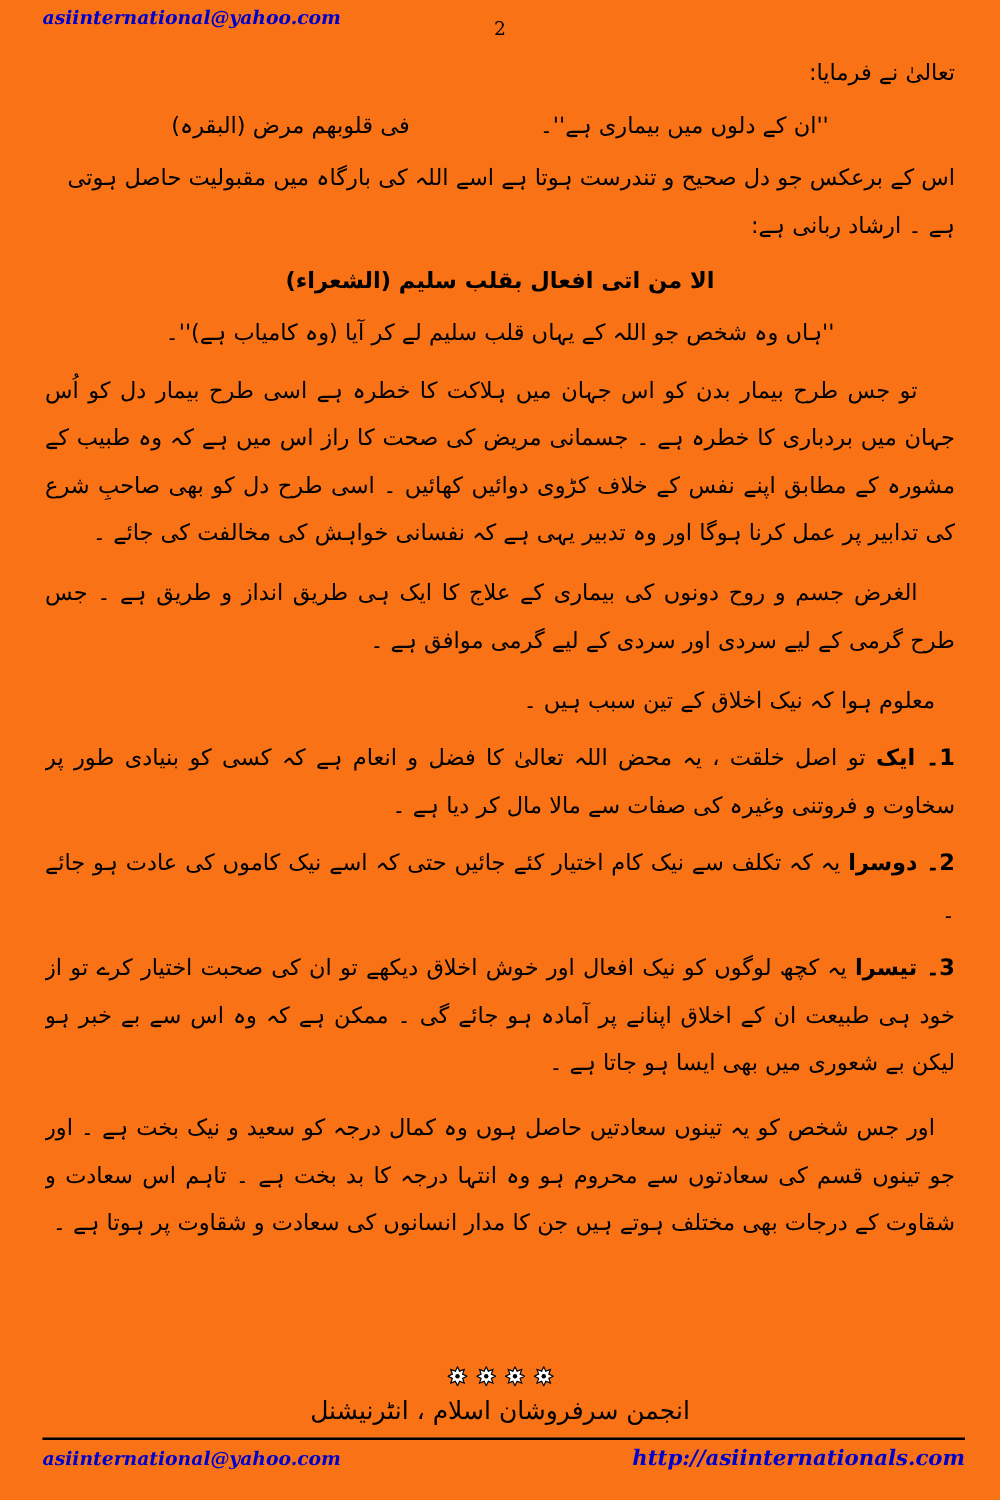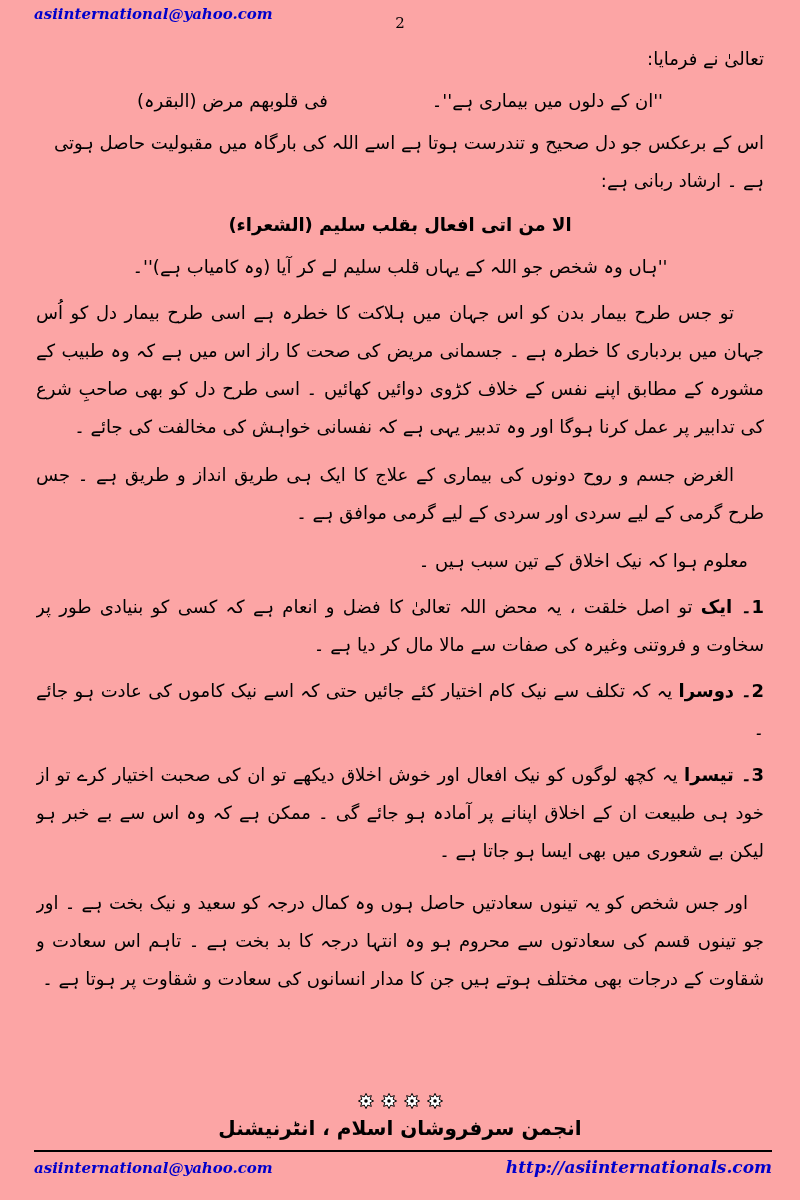--- a/index.html
+++ b/index.html
@@ -1,19 +1,19 @@
 <!DOCTYPE html>
 <html lang="ur"><head>
 <meta charset="utf-8">
 <style>
   html,body{margin:0;padding:0;background:#ffffff;}
   .page{
     position:relative;
     width:800px;height:1200px;
-    background:#fca5a5;
+    background:#f97316;
     overflow:hidden;
     font-family:"DejaVu Sans","Liberation Sans",sans-serif;
     color:#000;
   }
   .top-email{
     position:absolute;top:5px;left:34px;
     font-family:"DejaVu Serif","Liberation Serif",serif;
     font-style:italic;font-weight:bold;
     font-size:15px;color:#0000cc;
   }
@@ -47,21 +47,21 @@
   .mt14{margin-top:14px !important;}
   .lead{font-weight:bold;}
   .ornaments{
     position:absolute;left:0;right:0;top:1093px;
     display:flex;justify-content:center;gap:7px;
   }
   .ornaments svg{display:block;}
   .org-line{
     position:absolute;left:0;right:0;top:1116px;
     text-align:center;direction:rtl;
-    font-size:20px;font-weight:bold;
+    font-size:20px;font-weight:normal;
   }
   .footer-rule{
     position:absolute;left:34px;right:28px;top:1150px;
     border:none;border-top:2px solid #000;margin:0;
   }
   .footer-links{
     position:absolute;left:34px;right:28px;top:1157px;
     display:flex;justify-content:space-between;align-items:baseline;
     font-family:"DejaVu Serif","Liberation Serif",serif;
     font-style:italic;font-weight:bold;color:#0000cc;

